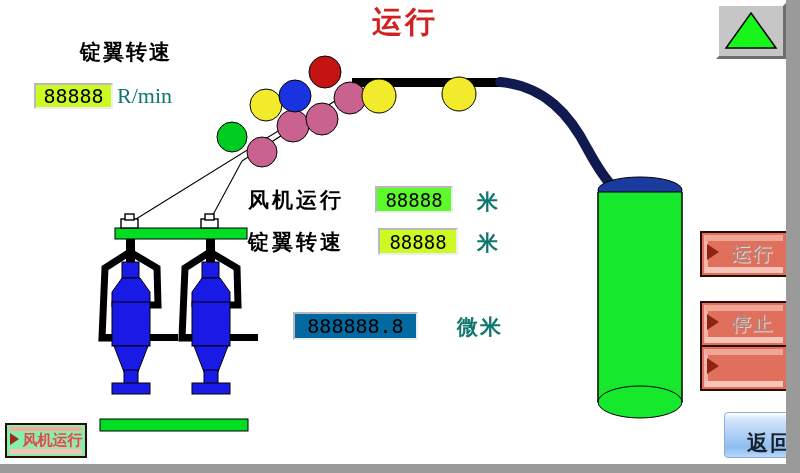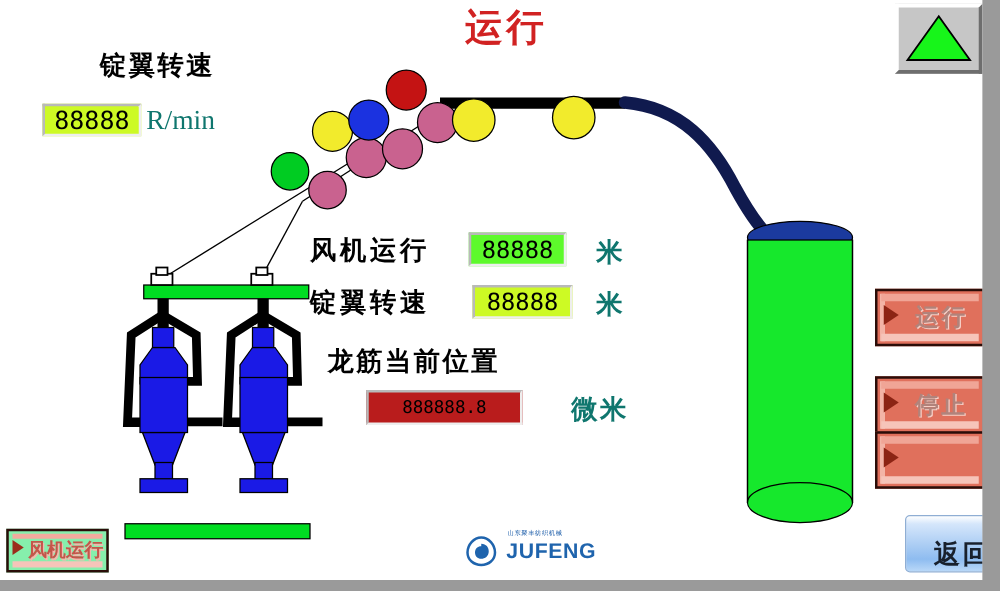--- a/index.html
+++ b/index.html
@@ -69,21 +69,21 @@
     letter-spacing:0px;
     border-top:2px solid #b9b9b9;
     border-left:2px solid #b9b9b9;
     border-right:2px solid #eeeeee;
     border-bottom:2px solid #eeeeee;
     text-align:center;
   }
   #val-speed{left:34px;top:83px;width:79px;height:26px;font-size:20px;background:#cdfa24;}
   #val-spun {left:375px;top:186px;width:78px;height:27px;font-size:19px;background:#5dfa2b;}
   #val-set  {left:378px;top:228px;width:80px;height:27px;font-size:19px;background:#cdfa24;}
-  #val-pos  {left:293px;top:312px;width:125px;height:28px;font-size:14px;background:#b91c1c;}
+  #val-pos  {left:293px;top:312px;width:125px;height:28px;font-size:20px;background:#0369a1;}
 
   
   .ctl{
     box-sizing:border-box;
     width:88px;height:46px;
     background:#e0705c;
     border:2px solid #2a0d08;
     position:absolute;
     display:flex;align-items:center;
   }
@@ -242,21 +242,20 @@
   <div class="abs unit" id="unit-rmin">R/min</div>
 
   <div class="abs cnlabel" id="lab-spun">风机运行</div>
   <div class="abs vbox" id="val-spun">88888</div>
   <div class="abs unit" id="unit-m1">米</div>
 
   <div class="abs cnlabel" id="lab-set">锭翼转速</div>
   <div class="abs vbox" id="val-set">88888</div>
   <div class="abs unit" id="unit-m2">米</div>
 
-  <div class="abs cnlabel" id="lab-pos">龙筋当前位置</div>
   <div class="abs vbox" id="val-pos">888888.8</div>
   <div class="abs unit" id="unit-um">微米</div>
 
   <div class="ctl" id="btn-run">
     <span class="hi-left"></span>
     <span class="hi-top"></span>
     <span class="hi-bot"></span>
     <span class="arrow">
       <svg width="14" height="18" viewBox="0 0 14 18">
           <polygon points="1,1 13,9 1,17" fill="#8c2414"></polygon>
@@ -296,28 +295,18 @@
           <polygon points="1,1 10,7 1,13" fill="#9b2d1c"></polygon>
         </svg>
     </span>
     <span class="ctl-txt">风机运行</span>
   </div>
 
   <div class="abs" id="btn-back">
     <span>返回</span>
   </div>
 
-  <div class="abs" id="logo">
-    <span class="logo-mark">
-      <svg width="26" height="26" viewBox="0 0 26 26">
-        <path d="M13 2 C19 2 24 8 24 14 C24 20 19 24 13 24 C7 24 2 20 2 14 C2 8 7 2 13 2 Z" fill="none" stroke="#1f64ad" stroke-width="2"></path>
-        <path d="M13 7 C17 7 19 10 19 13 C19 17 16 19 13 19 C10 19 8 17 8 14 C8 11 10 9 13 9" fill="#1f64ad"></path>
-      </svg>
-    </span>
-    <span class="logo-sub">山东聚丰纺织机械</span>
-    <span class="logo-word">JUFENG</span>
-  </div>
 
   <div class="abs" id="rail-inner"></div>
   <div class="abs" id="right-rail"></div>
   <div class="abs" id="bottom-rail"></div>
 
 </div>
 
 </body></html>

